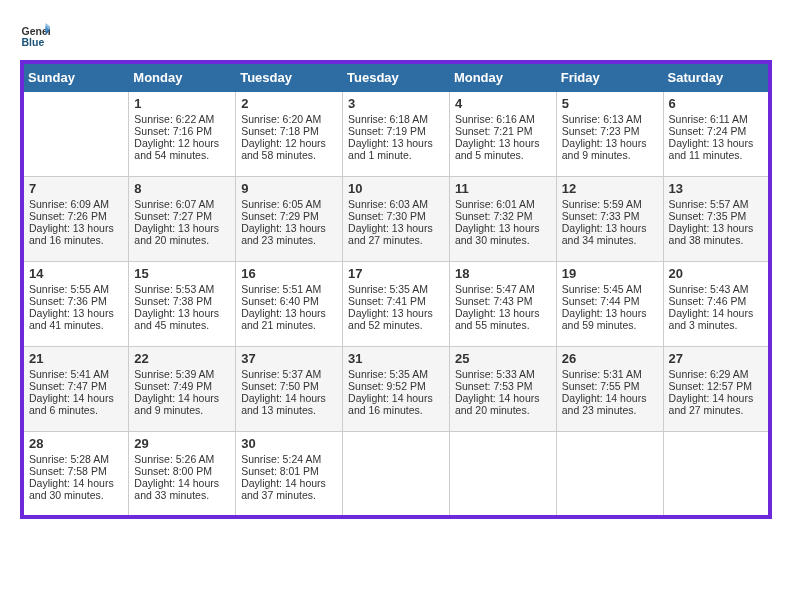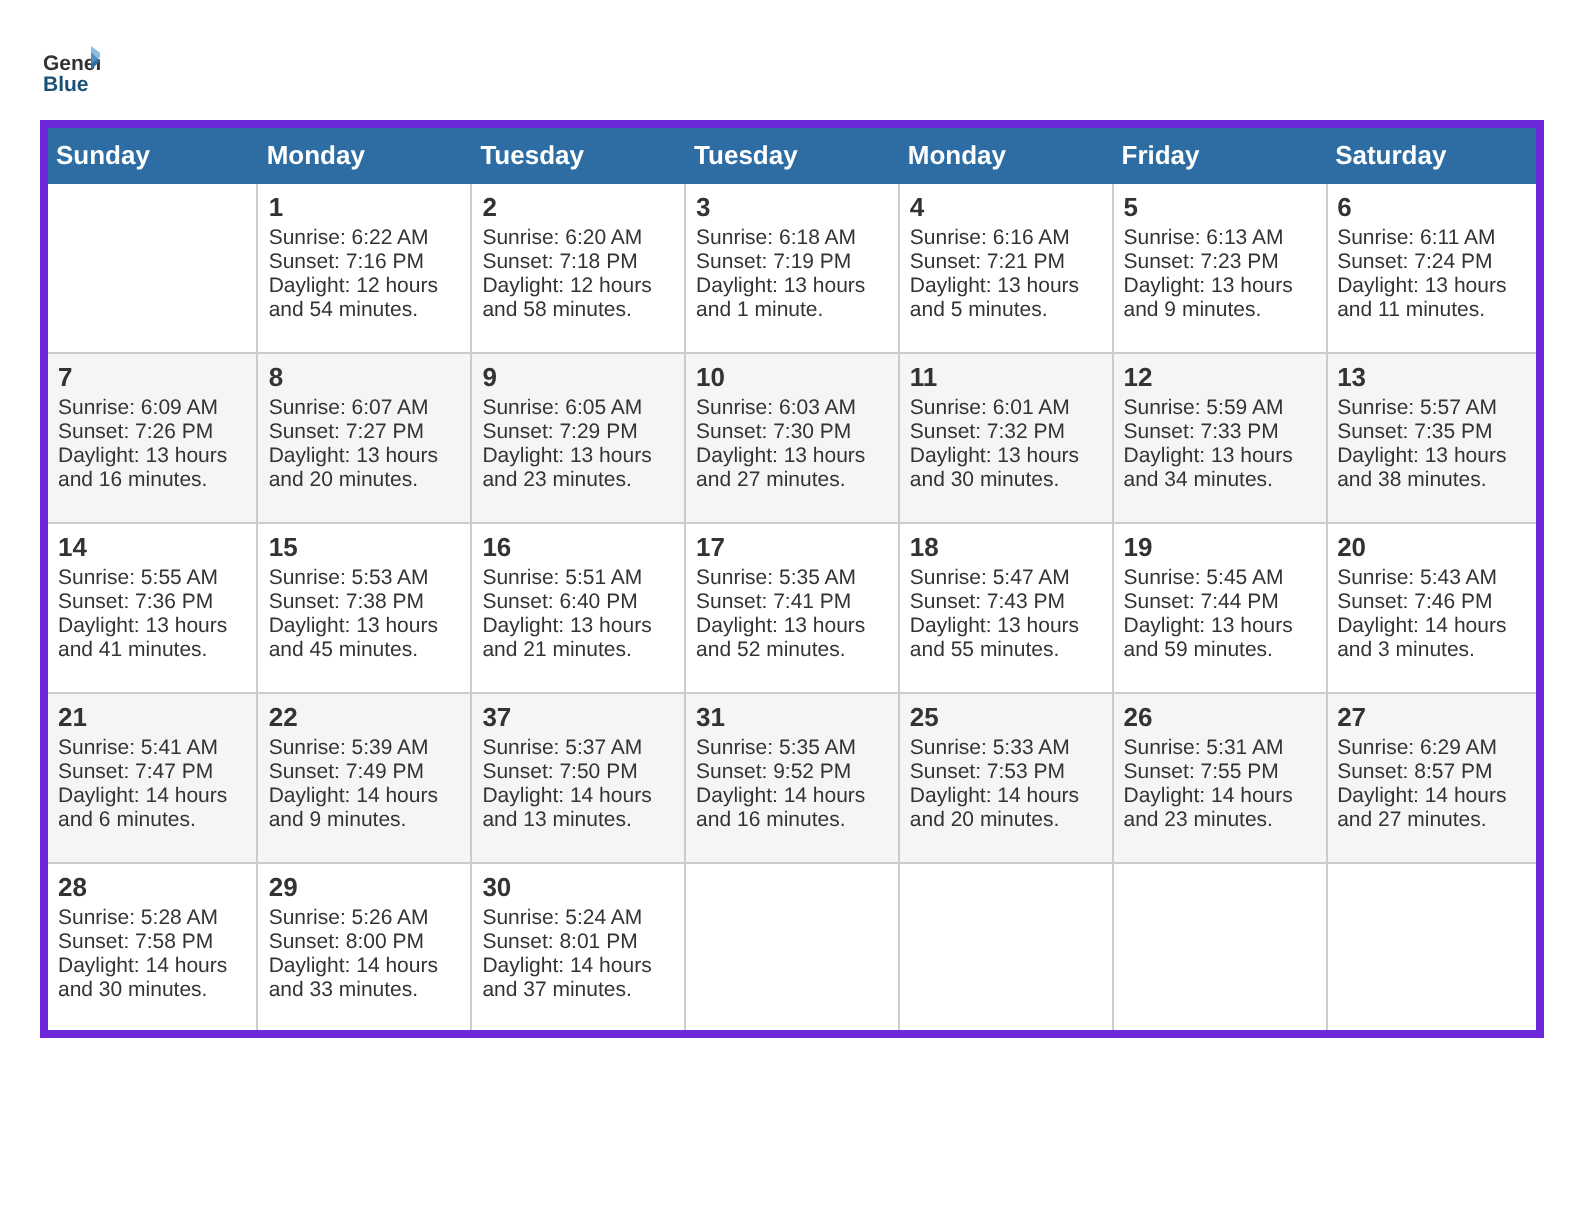--- a/index.html
+++ b/index.html
@@ -294,21 +294,21 @@
         <td>
           <span class="day-num">26</span>
           <div>Sunrise: 5:31 AM</div>
           <div>Sunset: 7:55 PM</div>
           <div>Daylight: 14 hours</div>
           <div>and 23 minutes.</div>
         </td>
         <td>
           <span class="day-num">27</span>
           <div>Sunrise: 6:29 AM</div>
-          <div>Sunset: 8:57 PM</div>
+          <div>Sunset: 12:57 PM</div>
           <div>Daylight: 14 hours</div>
           <div>and 27 minutes.</div>
         </td>
       </tr>
       <tr class="week-row">
         <td>
           <span class="day-num">28</span>
           <div>Sunrise: 5:28 AM</div>
           <div>Sunset: 7:58 PM</div>
           <div>Daylight: 14 hours</div>

